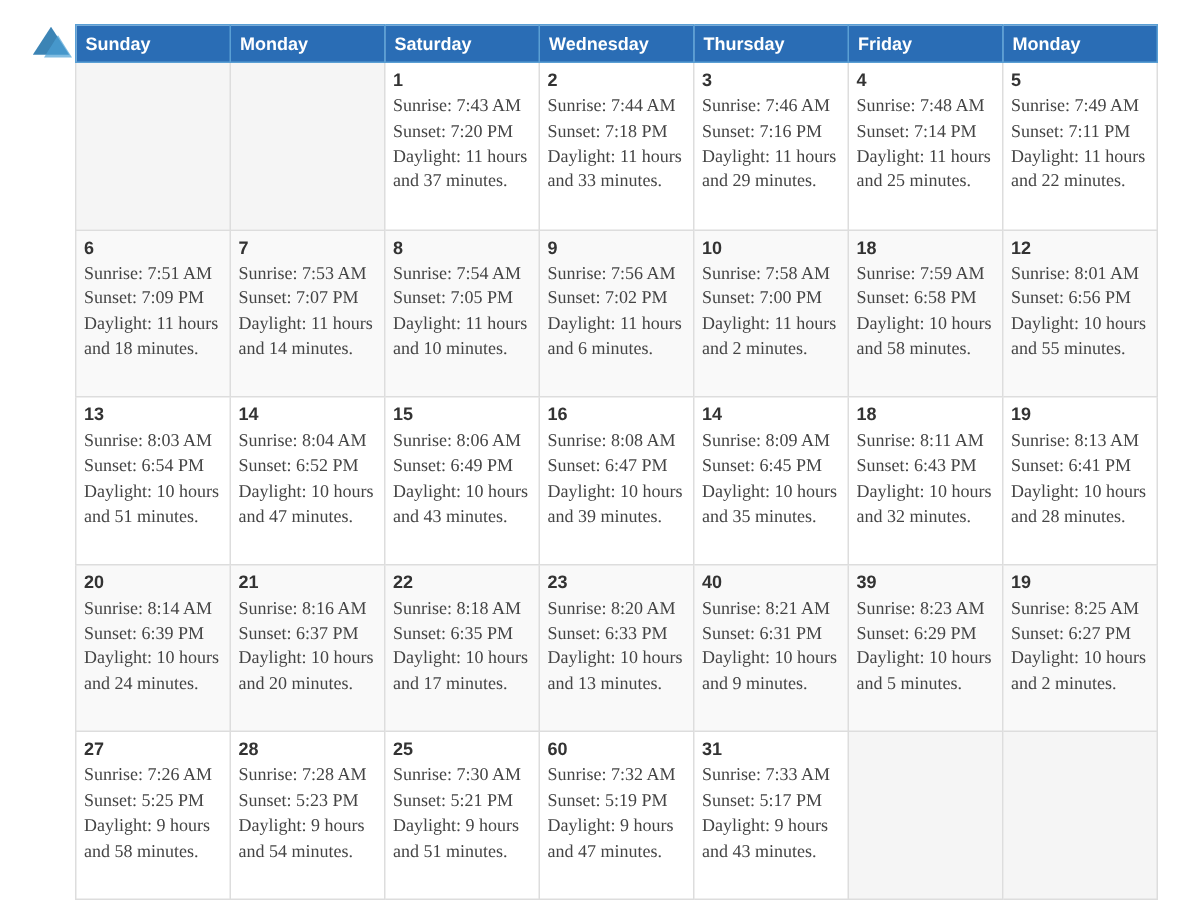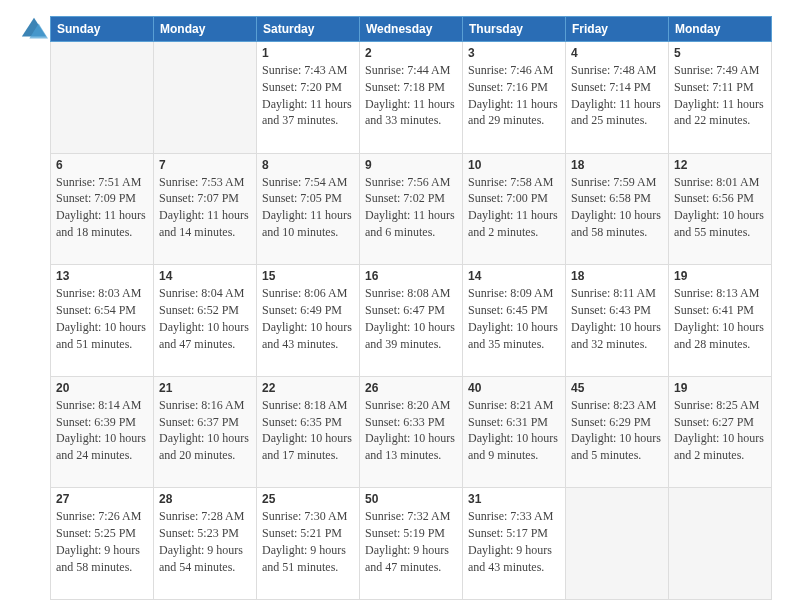--- a/index.html
+++ b/index.html
@@ -233,29 +233,29 @@
           </td>
           <td>
             <span class="day-num">21</span>
             <div class="day-info">Sunrise: 8:16 AM<br>Sunset: 6:37 PM<br>Daylight: 10 hours and 20 minutes.</div>
           </td>
           <td>
             <span class="day-num">22</span>
             <div class="day-info">Sunrise: 8:18 AM<br>Sunset: 6:35 PM<br>Daylight: 10 hours and 17 minutes.</div>
           </td>
           <td>
-            <span class="day-num">26</span>
+            <span class="day-num">23</span>
             <div class="day-info">Sunrise: 8:20 AM<br>Sunset: 6:33 PM<br>Daylight: 10 hours and 13 minutes.</div>
           </td>
           <td>
             <span class="day-num">40</span>
             <div class="day-info">Sunrise: 8:21 AM<br>Sunset: 6:31 PM<br>Daylight: 10 hours and 9 minutes.</div>
           </td>
           <td>
-            <span class="day-num">45</span>
+            <span class="day-num">39</span>
             <div class="day-info">Sunrise: 8:23 AM<br>Sunset: 6:29 PM<br>Daylight: 10 hours and 5 minutes.</div>
           </td>
           <td>
             <span class="day-num">19</span>
             <div class="day-info">Sunrise: 8:25 AM<br>Sunset: 6:27 PM<br>Daylight: 10 hours and 2 minutes.</div>
           </td>
         </tr>
         <tr>
           <td>
             <span class="day-num">27</span>
@@ -263,21 +263,21 @@
           </td>
           <td>
             <span class="day-num">28</span>
             <div class="day-info">Sunrise: 7:28 AM<br>Sunset: 5:23 PM<br>Daylight: 9 hours and 54 minutes.</div>
           </td>
           <td>
             <span class="day-num">25</span>
             <div class="day-info">Sunrise: 7:30 AM<br>Sunset: 5:21 PM<br>Daylight: 9 hours and 51 minutes.</div>
           </td>
           <td>
-            <span class="day-num">50</span>
+            <span class="day-num">60</span>
             <div class="day-info">Sunrise: 7:32 AM<br>Sunset: 5:19 PM<br>Daylight: 9 hours and 47 minutes.</div>
           </td>
           <td>
             <span class="day-num">31</span>
             <div class="day-info">Sunrise: 7:33 AM<br>Sunset: 5:17 PM<br>Daylight: 9 hours and 43 minutes.</div>
           </td>
           <td class="empty-cell"></td>
           <td class="empty-cell"></td>
         </tr>
       </tbody>

